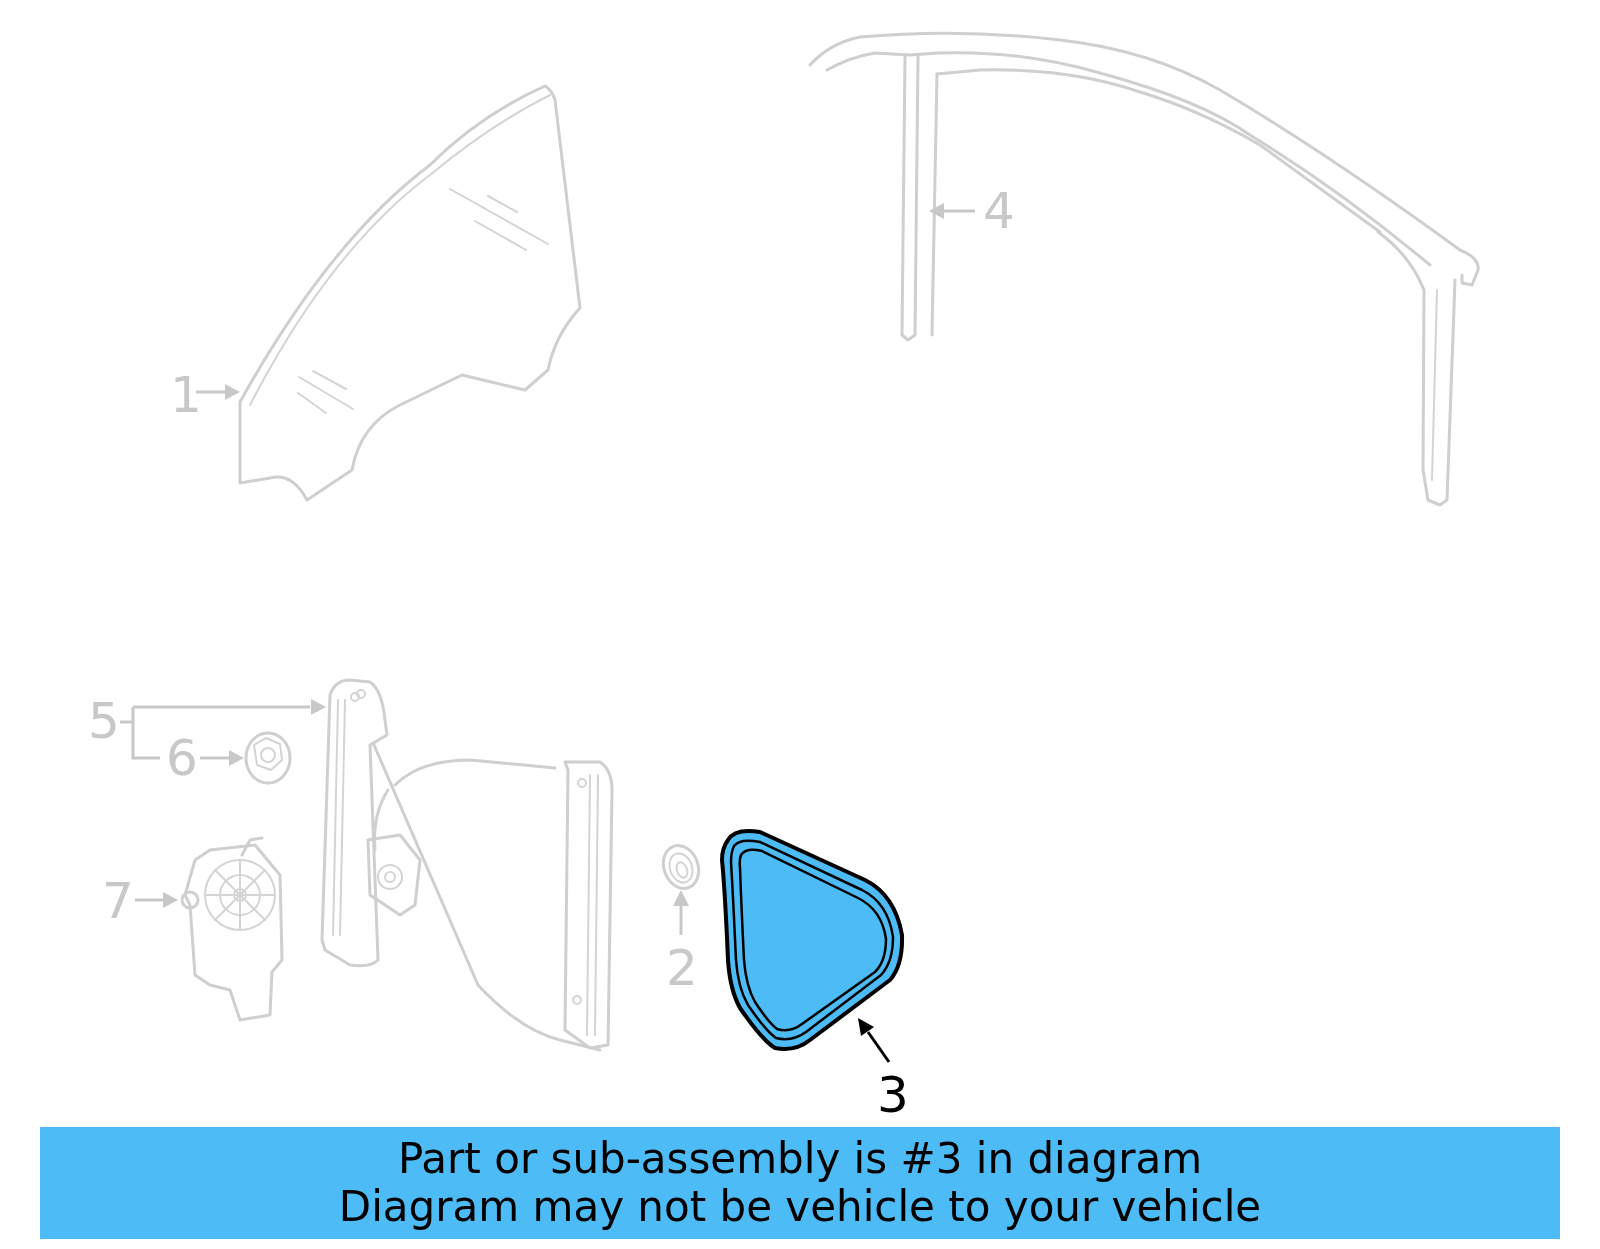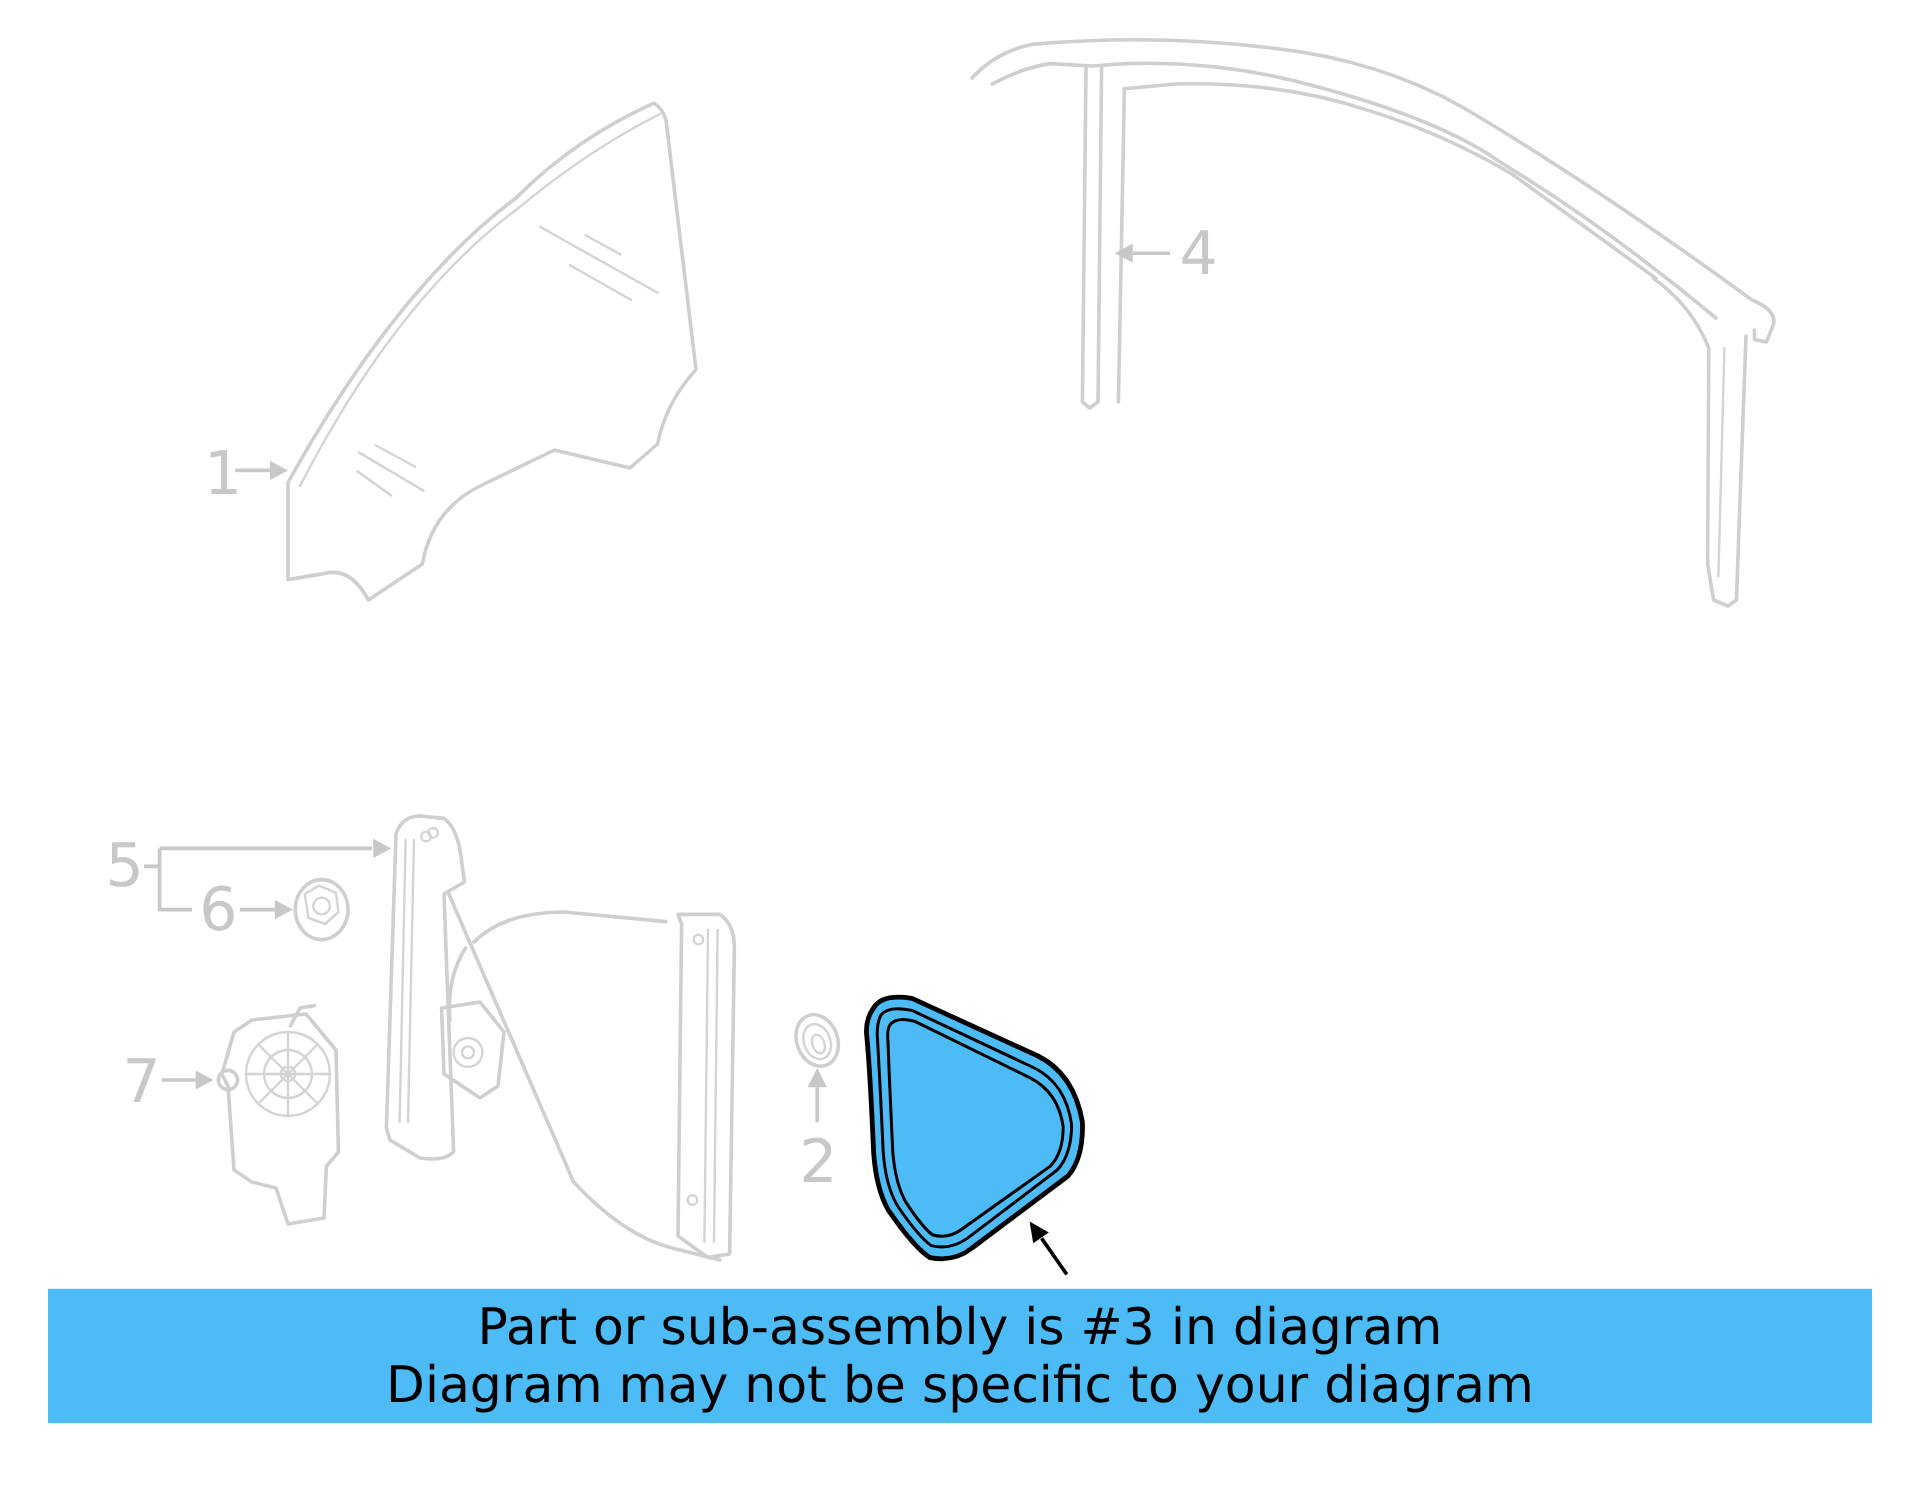--- a/index.html
+++ b/index.html
@@ -8,21 +8,21 @@
     #diagram { position: absolute; left: 0; top: 0; width: 1600px; height: 1249px; }
     .ghost { fill: none; stroke: #cfcfcf; stroke-width: 3; stroke-linejoin: round; stroke-linecap: round; }
     .ghost-thin { fill: none; stroke: #d4d4d4; stroke-width: 2; stroke-linejoin: round; stroke-linecap: round; }
     .callout-num { font-family: "DejaVu Sans", sans-serif; font-size: 50px; fill: #c8c8c8; }
     .callout-num.active { fill: #000000; }
     .arrow-line { stroke: #c8c8c8; stroke-width: 3; fill: none; }
     .arrow-head { fill: #c8c8c8; }
     .arrow-line.active { stroke: #000; }
     .arrow-head.active { fill: #000; }
     #banner {
-      position: absolute; left: 40px; top: 1074px; width: 1520px; height: 112px;
+      position: absolute; left: 40px; top: 1127px; width: 1520px; height: 112px;
       background: #4dbbf5; color: #000; text-align: center;
       font-family: "DejaVu Sans", sans-serif; font-size: 42px; line-height: 48px;
       display: flex; flex-direction: column; justify-content: center; align-items: center;
     }
     #banner span { display: block; }
   </style>
 </head>
 <body>
 
 <svg id="diagram" viewBox="0 0 1600 1249" xmlns="http://www.w3.org/2000/svg">
@@ -130,14 +130,14 @@
   </g>
   <g>
     <polygon class="arrow-head active" points="858,1018 861,1036 874,1027"></polygon>
     <line class="arrow-line active" x1="868" y1="1032" x2="889" y2="1062"></line>
     <text class="callout-num active" x="877" y="1112">3</text>
   </g>
 </svg>
 
 <div id="banner">
   <span>Part or sub-assembly is #3 in diagram</span>
-  <span>Diagram may not be specific to your diagram</span>
+  <span>Diagram may not be vehicle to your vehicle</span>
 </div>
 
 </body></html>

